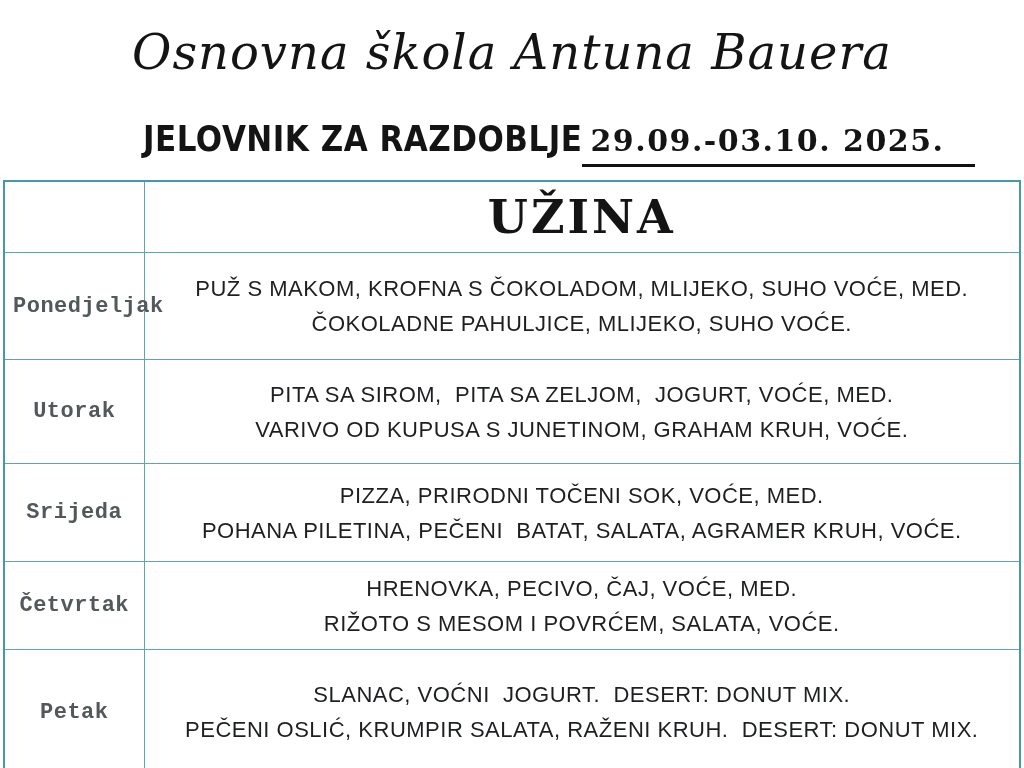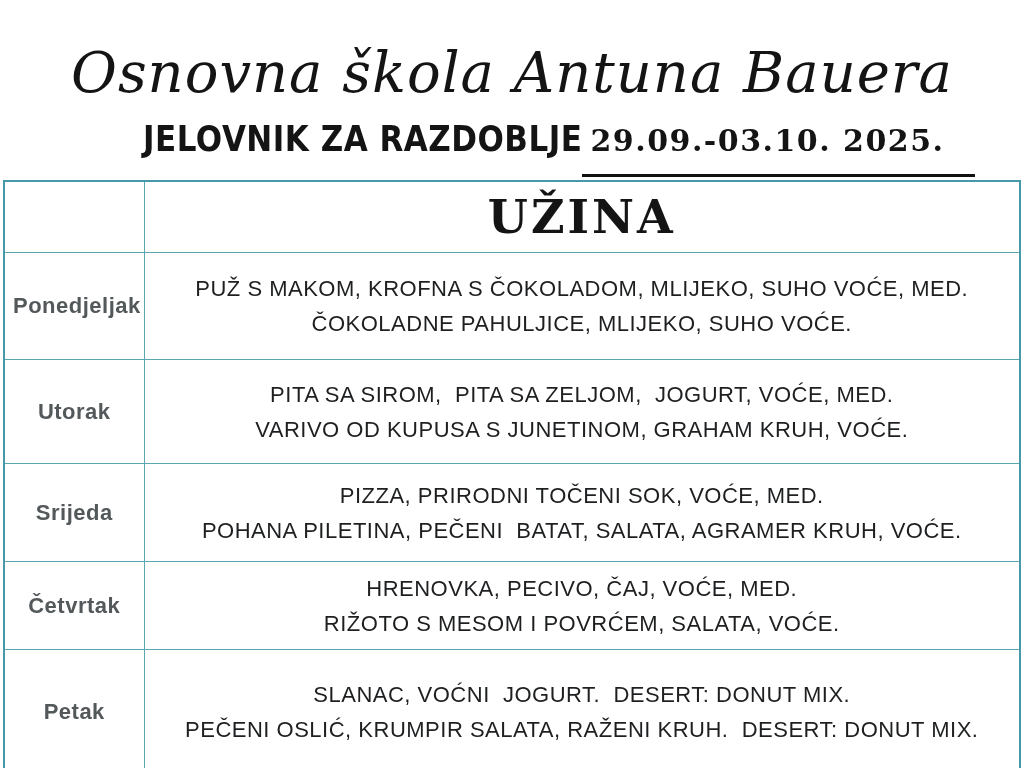--- a/index.html
+++ b/index.html
@@ -12,37 +12,37 @@
   *{box-sizing:border-box;}
   html,body{margin:0;padding:0;}
   body{
     width:1024px;height:768px;background:#ffffff;
     font-family:"Liberation Sans",sans-serif;overflow:hidden;
   }
   .canvas{position:relative;width:1024px;height:768px;background:#fff;}
 
   
   .school-name{
-    margin:0;padding-top:40px;text-align:center;
+    margin:0;padding-top:24px;text-align:center;
     font-family:"DejaVu Serif",serif;font-style:italic;font-weight:400;
-    font-size:56px;letter-spacing:1px;color:var(--ink);
+    font-size:48px;letter-spacing:1px;color:var(--ink);
   }
   .subhead{
     position:absolute;left:143px;top:122px;
     display:flex;align-items:baseline;white-space:nowrap;
   }
   .menu-label{
     font-family:"DejaVu Sans",sans-serif;font-weight:700;
     font-size:31px;letter-spacing:0.5px;color:var(--ink);
     display:inline-block;transform:scaleY(1.14);transform-origin:60% 85%;
   }
   .period{
     font-family:"DejaVu Serif",serif;font-weight:700;
     font-size:30px;letter-spacing:1.5px;color:var(--ink);
-    border-bottom:3px solid #111;padding:0 30px 16px 8px;
+    border-bottom:3px solid #111;padding:0 30px 6px 8px;
   }
 
   
   table.menu{
     position:absolute;top:180px;left:3px;
     width:1018px;height:552px;
     border-collapse:collapse;table-layout:fixed;
     border:2px solid var(--border-strong);
   }
   table.menu th, table.menu td{
@@ -57,21 +57,21 @@
   tbody tr:nth-child(4){height:88px;margin-top:28px;}
   tbody tr:nth-child(5){height:126px;}
 
   .uzina-cell{
     text-align:center;
     font-family:"DejaVu Serif",serif;font-weight:700;
     font-size:46px;letter-spacing:3px;color:var(--ink);
   }
   .day-cell{
     text-align:center;
-    font-family:Liberation Sans, sans-serif;font-weight:700;
+    font-family:Liberation Mono, monospace;font-weight:700;
     font-size:22px;letter-spacing:0.5px;color:var(--day-color);
   }
   .menu-cell{text-align:center;}
   .menu-cell .line{
     font-family:"Liberation Sans",sans-serif;
     font-size:22px;line-height:35px;letter-spacing:0.5px;
     color:var(--text-color);white-space:pre-wrap;
   }
 </style>
 </head>

